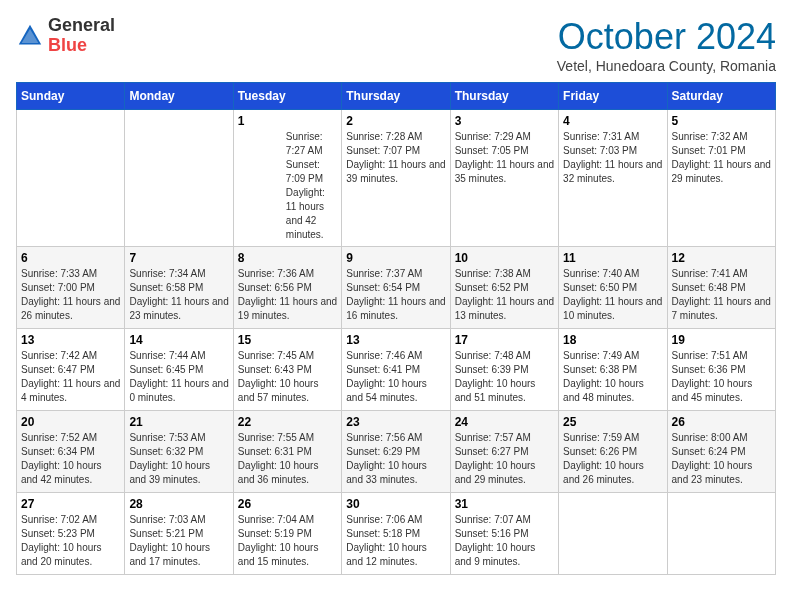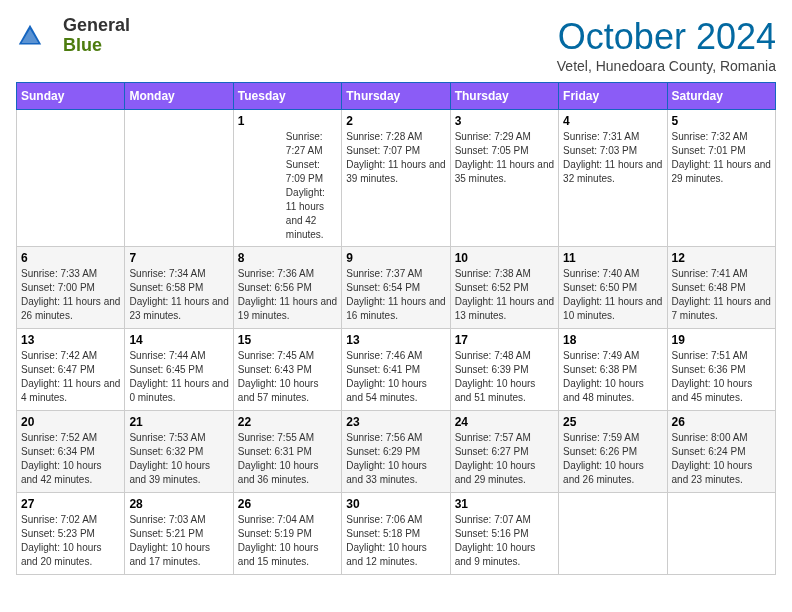--- a/index.html
+++ b/index.html
@@ -12,29 +12,29 @@
     }
     .header {
       display: flex;
       justify-content: space-between;
       align-items: flex-start;
       margin-bottom: 8px;
     }
     .logo {
       display: flex;
       align-items: center;
-      gap: 19px;
+      gap: 4px;
     }
     .logo-text {
       font-size: 18px;
       font-weight: bold;
       line-height: 1.1;
     }
     .logo-text .general { color: #333; }
-    .logo-text .blue { color: #4d7c0f; }
+    .logo-text .blue { color: #ef4444; }
     .logo-icon {
       width: 28px;
       height: 28px;
     }
     .title-block {
       text-align: right;
     }
     .month-title {
       font-size: 36px;
       font-weight: normal;
@@ -43,21 +43,21 @@
     .subtitle {
       font-size: 14px;
       color: #444;
     }
     .calendar {
       width: 100%;
       border-collapse: collapse;
       font-size: 11px;
     }
     .calendar th {
-      background-color: #8b5cf6;
+      background-color: #1d4ed8;
       color: #fff;
       padding: 6px 4px;
       text-align: left;
       font-size: 12px;
       border: 1px solid #1565c0;
     }
     .calendar td {
       border: 1px solid #ccc;
       vertical-align: top;
       padding: 4px;

